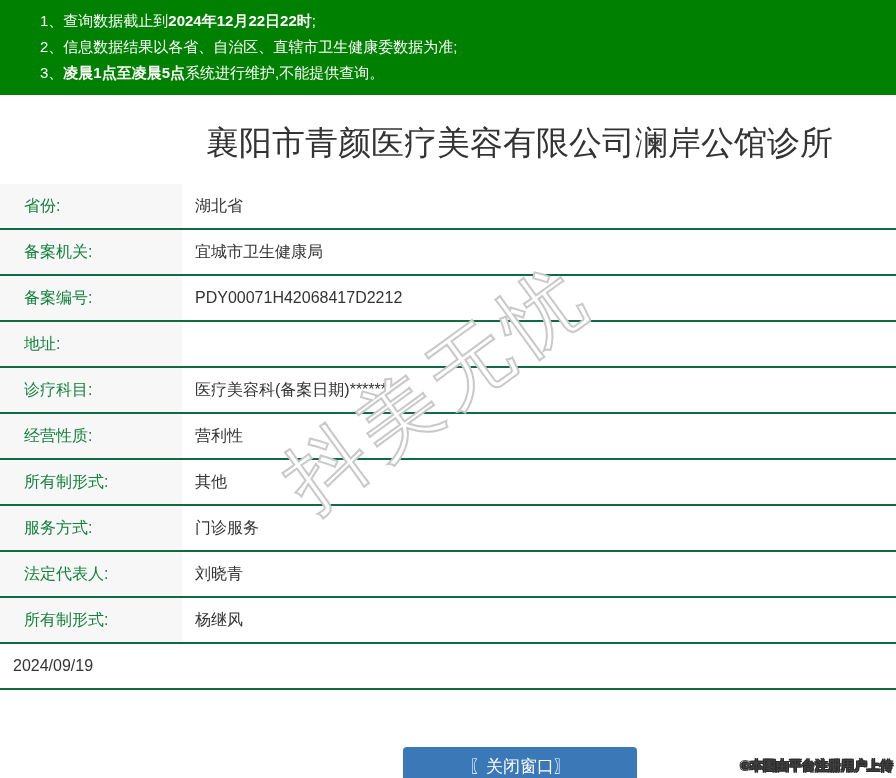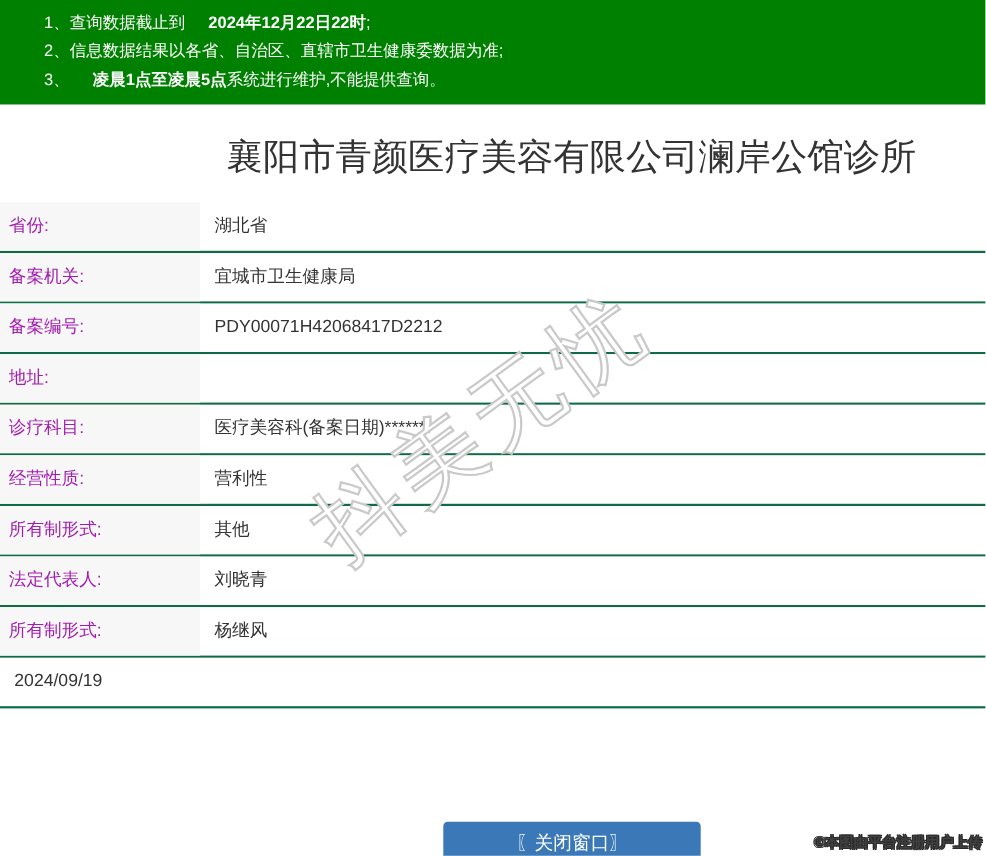--- a/index.html
+++ b/index.html
@@ -19,21 +19,21 @@
     width: 896px; height: 95px;
     background: #008000;
     color: #ffffff;
     padding: 8px 0 0 40px;
   }
   .notice-line {
     font-size: 15px;
     line-height: 26px;
     white-space: nowrap;
   }
-  .notice-line .b { font-weight: bold; margin-left: 21px; }
+  .notice-line .b { font-weight: bold; }
 
   
   .page-title {
     position: absolute; left: 206px; top: 121px;
     font-size: 33px;
     font-weight: 400;
     color: #333333;
     letter-spacing: 0px;
     white-space: nowrap;
     text-align: right;
@@ -46,24 +46,24 @@
   }
   .info-row {
     display: flex;
     width: 896px; height: 46px;
     border-bottom: 2px solid #0e6b45;
     background: #ffffff;
   }
   .info-row .cell-label {
     width: 182px; height: 100%;
     background: #f7f7f7;
-    padding-left: 8px;
+    padding-left: 24px;
     font-size: 16px;
     line-height: 44px;
-    color: #a21caf;
+    color: #15803d;
     white-space: nowrap;
   }
   .info-row .cell-value {
     flex: 1; height: 100%;
     padding-left: 13px;
     font-size: 16px;
     line-height: 44px;
     color: #333333;
     white-space: nowrap;
   }
@@ -143,20 +143,24 @@
   </div>
   <div class="info-row">
     <div class="cell-label">经营性质:</div>
     <div class="cell-value">营利性</div>
   </div>
   <div class="info-row">
     <div class="cell-label">所有制形式:</div>
     <div class="cell-value">其他</div>
   </div>
   <div class="info-row">
+    <div class="cell-label">服务方式:</div>
+    <div class="cell-value">门诊服务</div>
+  </div>
+  <div class="info-row">
     <div class="cell-label">法定代表人:</div>
     <div class="cell-value">刘晓青</div>
   </div>
   <div class="info-row">
     <div class="cell-label">所有制形式:</div>
     <div class="cell-value">杨继风</div>
   </div>
   <div class="info-row">
     <div class="cell-value">2024/09/19</div>
   </div>

